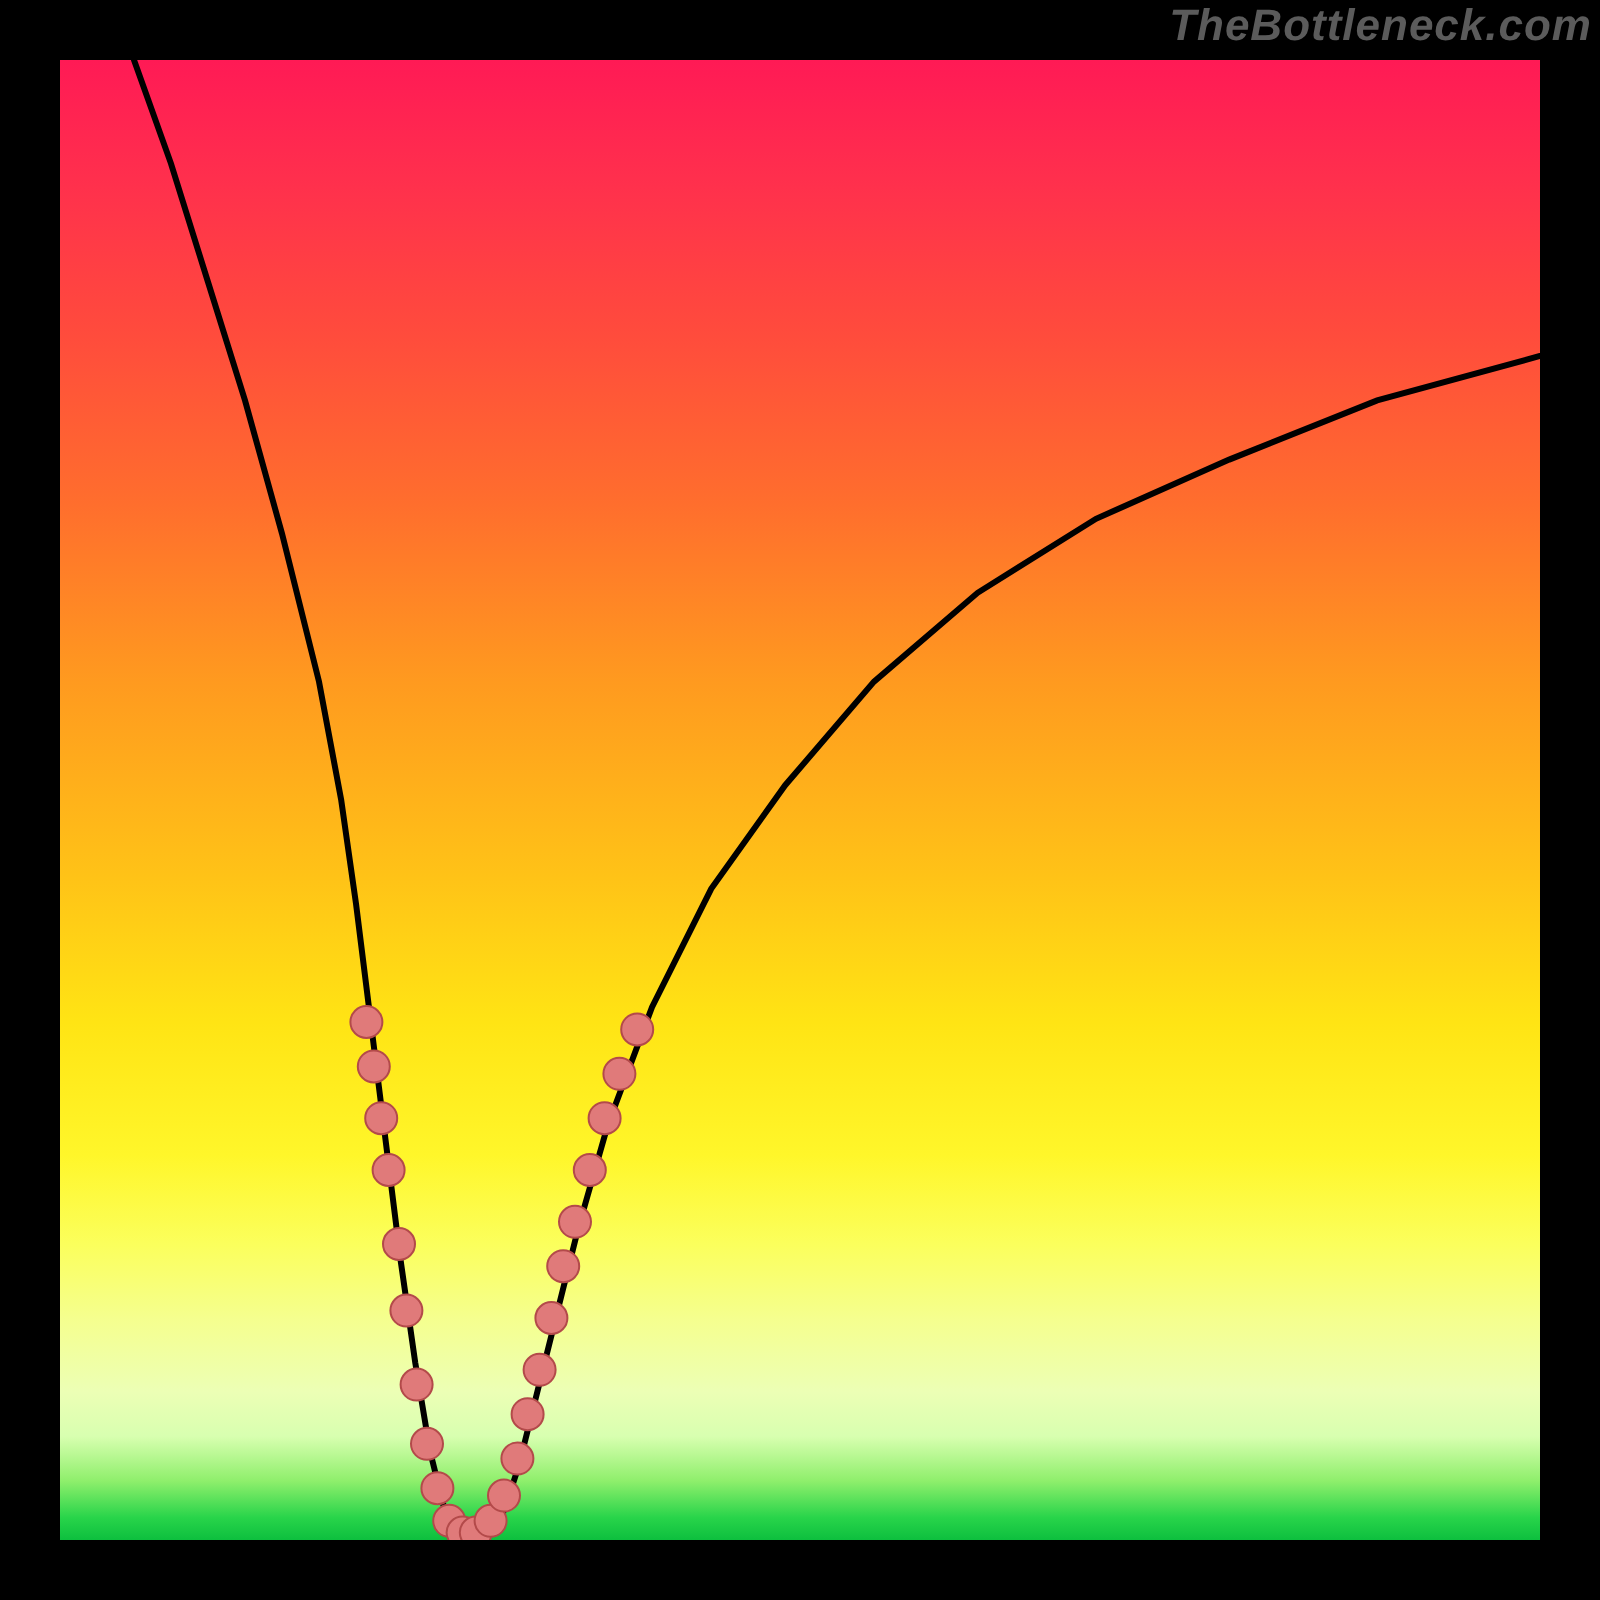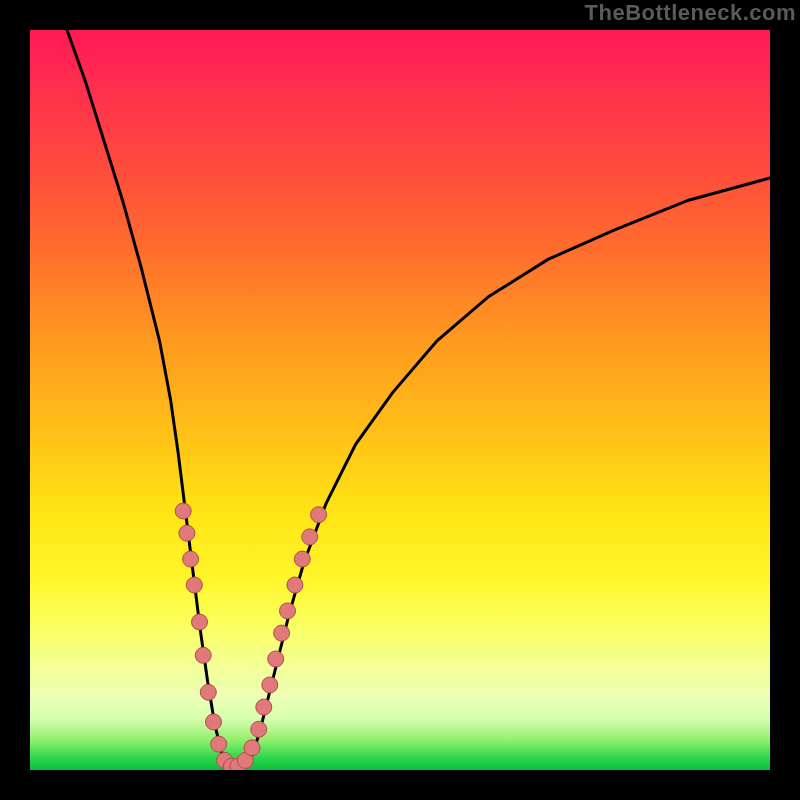--- a/index.html
+++ b/index.html
@@ -9,20 +9,21 @@
     height: 800px;
     overflow: hidden;
     background: #000;
     font-family: Arial, Helvetica, sans-serif;
   }
   .frame {
     position: relative;
     width: 800px;
     height: 800px;
     background: #000;
+    font-style: italic;
   }
   .watermark {
     position: absolute;
     top: 0;
     right: 4px;
     color: #5b5b5b;
     font-size: 22px;
     font-weight: 600;
     letter-spacing: 0.5px;
     z-index: 10;

